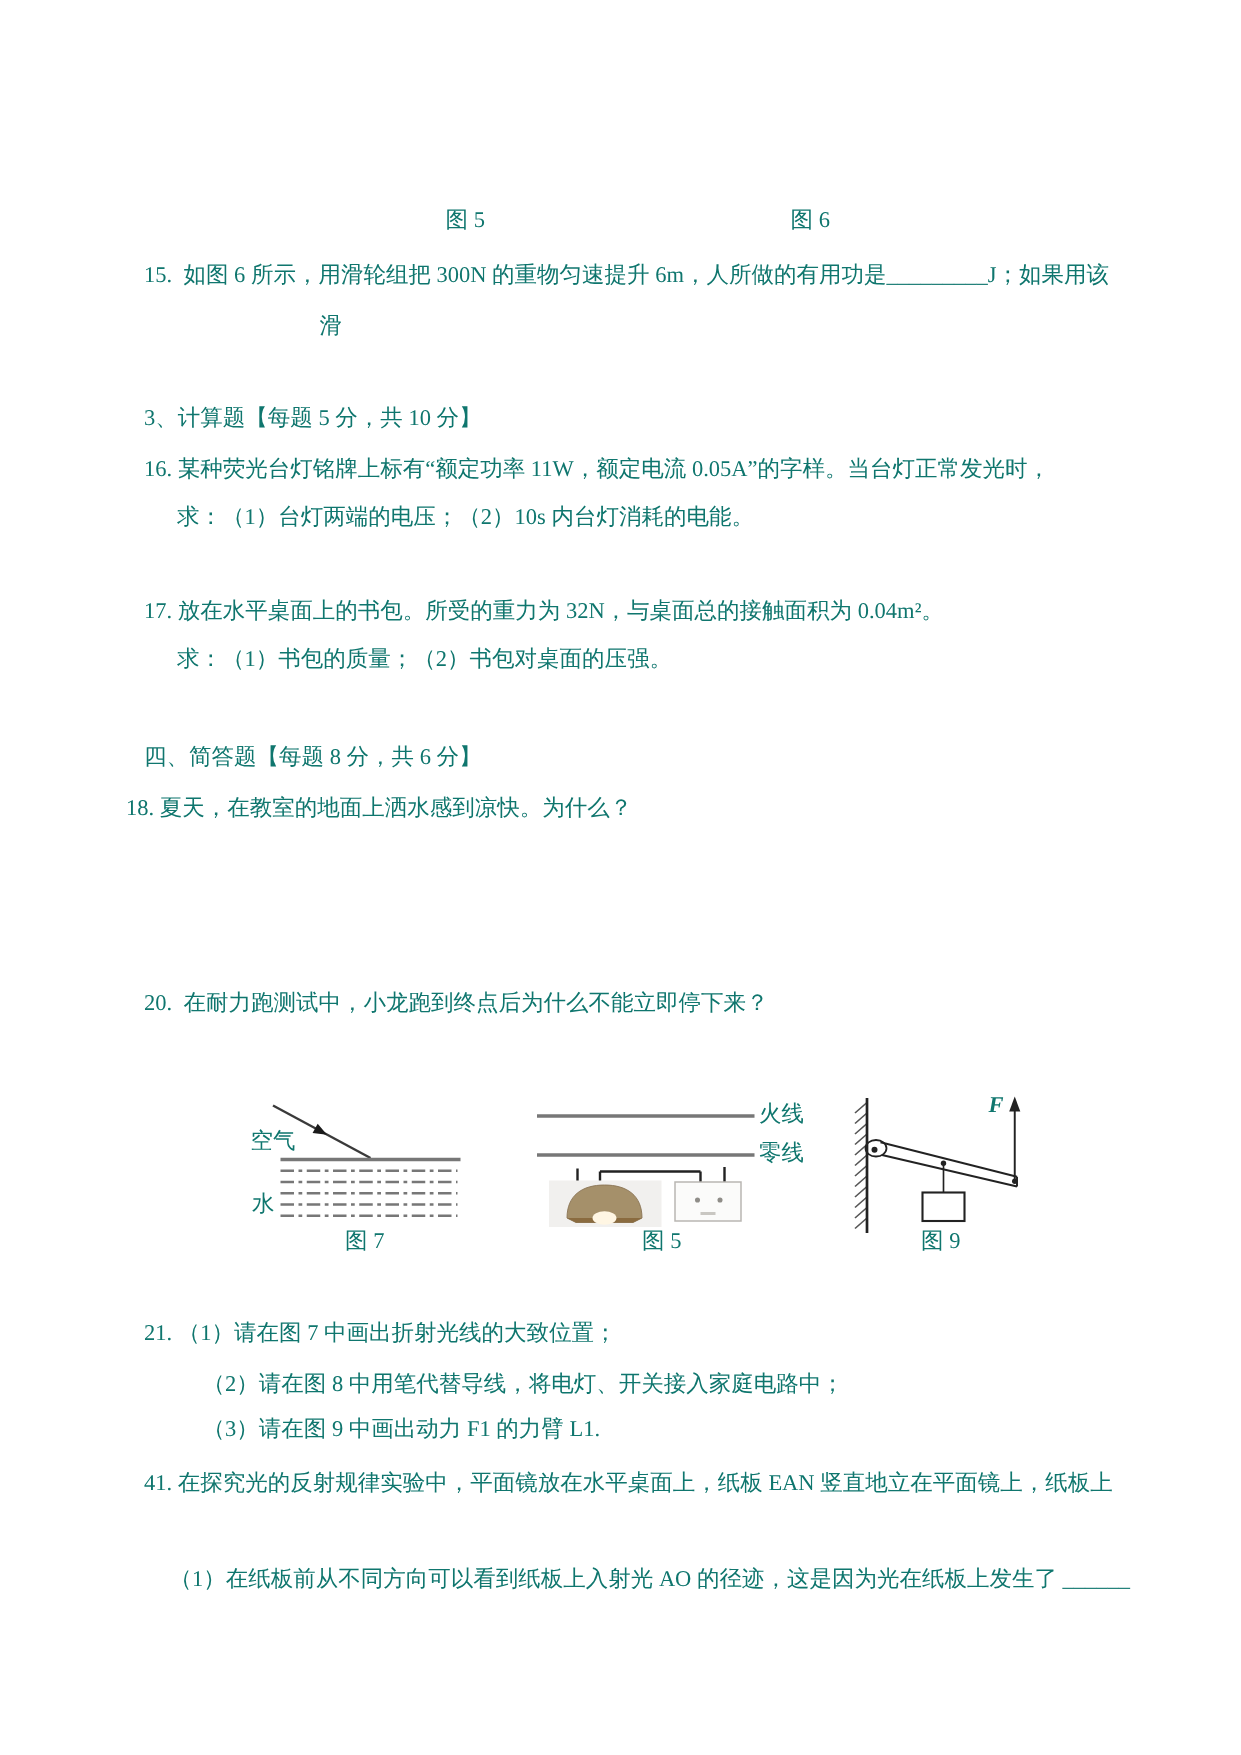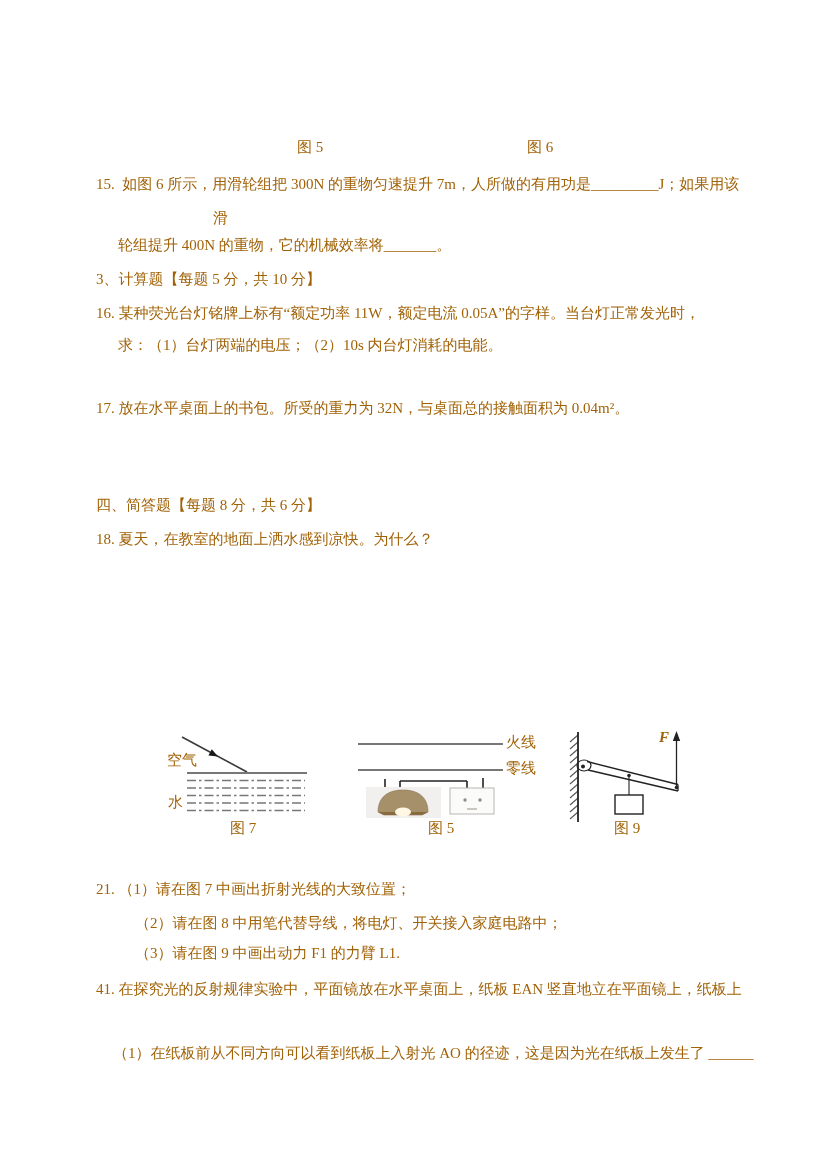--- a/index.html
+++ b/index.html
@@ -9,46 +9,47 @@
     background:#ffffff;
     font-family:"Liberation Serif","DejaVu Serif",serif;
     color:#000;
     overflow:hidden;
   }
   .t{
     position:absolute;
     white-space:pre;
     font-size:15px;
     line-height:17px;
-    color:#a16207;
+    color:#0f766e;
   }
   .cap{font-size:15px;}
-  .flabel{font-size:15px;font-family:Liberation Mono, monospace;}
+  .flabel{font-size:15px;}
   .fitalic{font-style:italic;font-weight:bold;font-size:15px;}
   svg{position:absolute;display:block;}
 </style>
 </head>
 <body>
 
 <div class="page">
 
   <div class="t cap" style="left:297px;top:139px">图 5</div>
   <div class="t cap" style="left:527px;top:139px">图 6</div>
 
-  <div class="t" style="left:96px;top:176px">15.  如图 6 所示，用滑轮组把 300N 的重物匀速提升 7m，人所做的有用功是_________J；如果用该</div>
+  <div class="t" style="left:96px;top:176px">15.  如图 6 所示，用滑轮组把 300N 的重物匀速提升 6m，人所做的有用功是_________J；如果用该</div>
   <div class="t" style="left:213px;top:210px">滑</div>
-  <div class="t" style="left:118px;top:237px">轮组提升 400N 的重物，它的机械效率将_______。</div>
 
   <div class="t" style="left:96px;top:271px">3、计算题【每题 5 分，共 10 分】</div>
   <div class="t" style="left:96px;top:305px">16. 某种荧光台灯铭牌上标有“额定功率 11W，额定电流 0.05A”的字样。当台灯正常发光时，</div>
   <div class="t" style="left:118px;top:337px">求：（1）台灯两端的电压；（2）10s 内台灯消耗的电能。</div>
   <div class="t" style="left:96px;top:400px">17. 放在水平桌面上的书包。所受的重力为 32N，与桌面总的接触面积为 0.04m²。</div>
+  <div class="t" style="left:118px;top:432px">求：（1）书包的质量；（2）书包对桌面的压强。</div>
 
   <div class="t" style="left:96px;top:497px">四、简答题【每题 8 分，共 6 分】</div>
-  <div class="t" style="left:96px;top:531px">18. 夏天，在教室的地面上洒水感到凉快。为什么？</div>
+  <div class="t" style="left:84px;top:531px">18. 夏天，在教室的地面上洒水感到凉快。为什么？</div>
+  <div class="t" style="left:96px;top:661px">20.  在耐力跑测试中，小龙跑到终点后为什么不能立即停下来？</div>
 
   <svg style="left:150px;top:730px" width="170" height="95" viewBox="0 0 170 95">
     <line x1="32" y1="7" x2="97" y2="42" stroke="#3a3a3a" stroke-width="1.6"></line>
     <polygon points="68,26.5 58.4,25.4 61.8,19.2" fill="#1a1a1a"></polygon>
     <line x1="37" y1="43" x2="157" y2="43" stroke="#777" stroke-width="2.2"></line>
     <g stroke="#777" stroke-width="1.6" stroke-dasharray="9 3 2.5 3">
       <line x1="37" y1="50.5" x2="155" y2="50.5"></line>
       <line x1="37" y1="58" x2="155" y2="58"></line>
       <line x1="37" y1="65.5" x2="155" y2="65.5"></line>
       <line x1="37" y1="73" x2="155" y2="73"></line>

